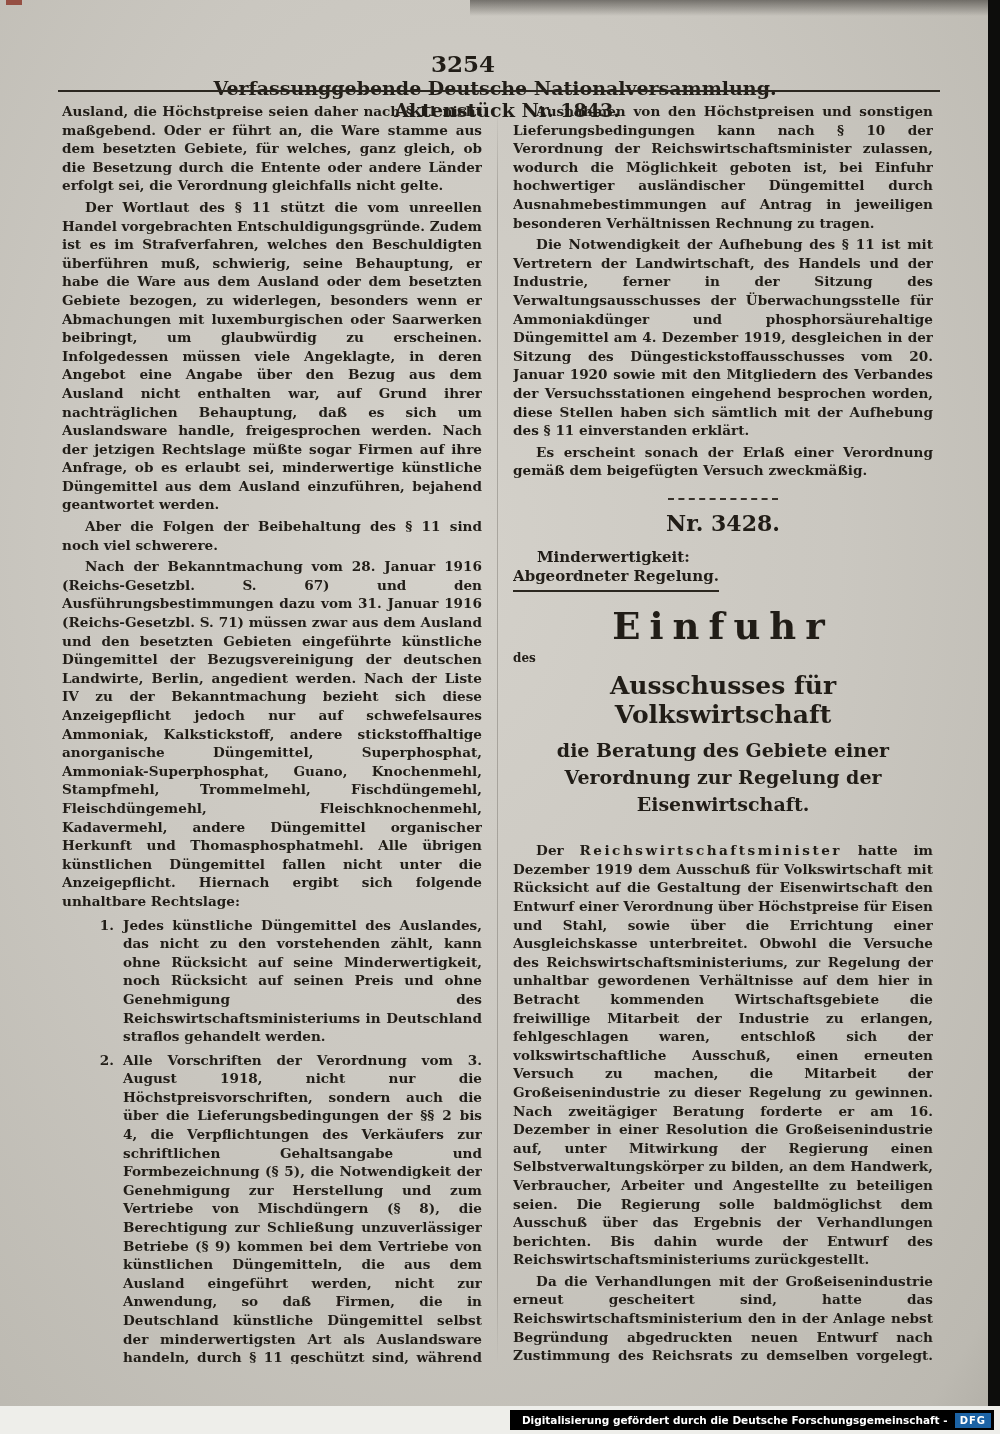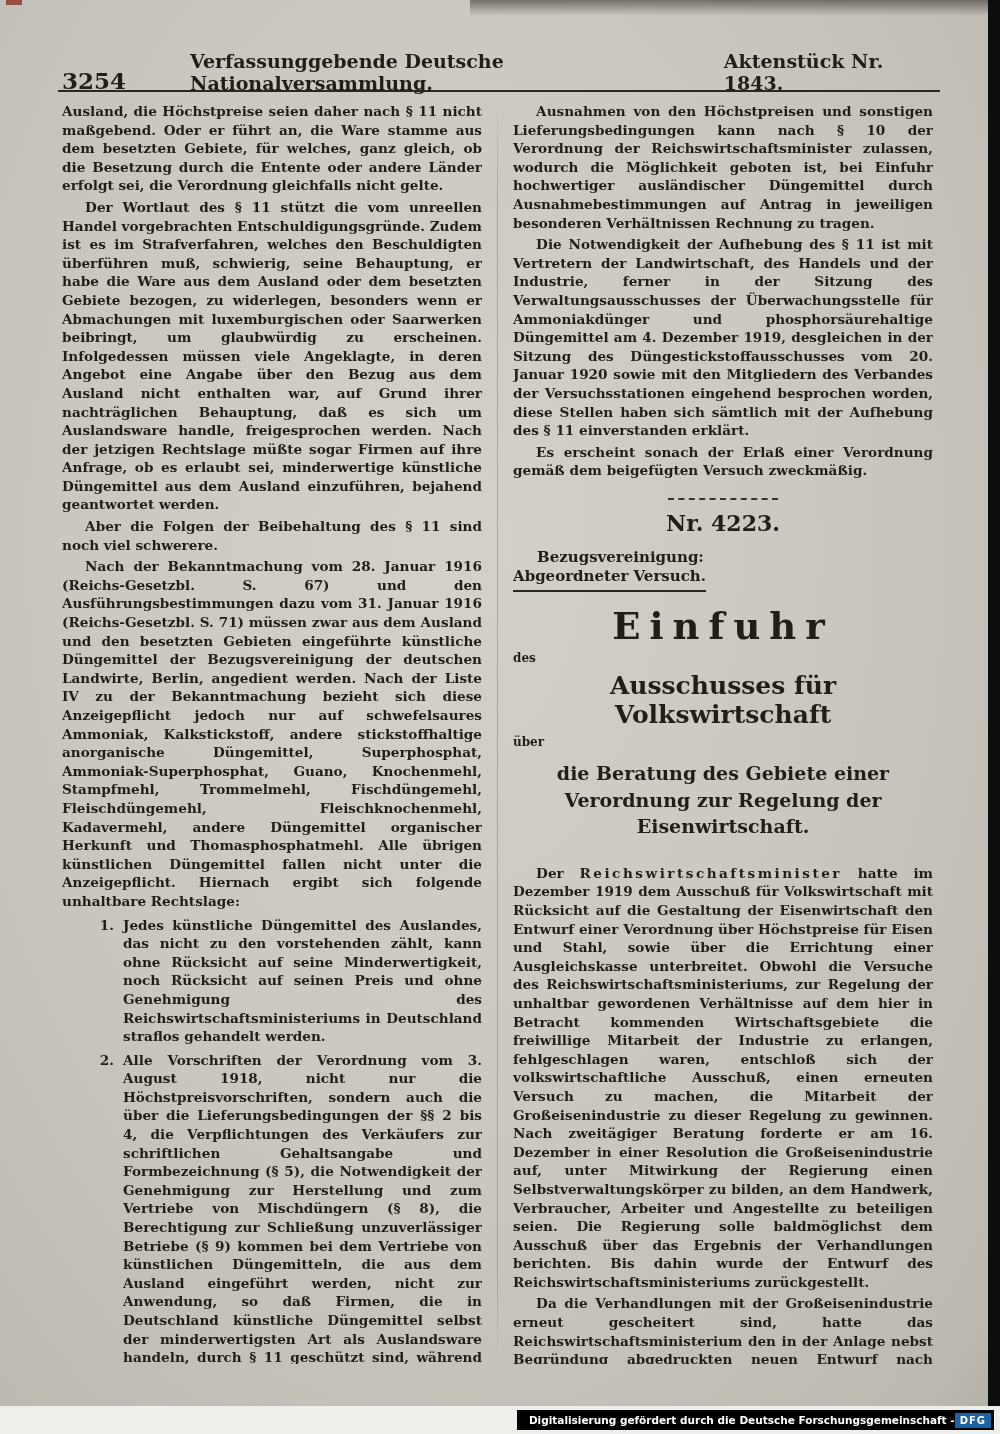--- a/index.html
+++ b/index.html
@@ -13,21 +13,21 @@
     color: #211d17;
     overflow: hidden;
   }
   
   .scan-edge-right { position: absolute; top: 0; right: 0; width: 12px; height: 1406px; background: #0d0d0c; }
   .scan-smudge-top { position: absolute; top: 0; left: 470px; width: 530px; height: 16px;
     background: linear-gradient(180deg, rgba(45,42,38,.55), rgba(45,42,38,0)); }
   .scan-mark-red { position: absolute; top: 0; left: 6px; width: 16px; height: 5px; background: #8a3226; opacity: .8; }
 
   
-  .header { position: absolute; top: 50px; left: 62px; right: 72px; display: flex; align-items: flex-end; font-weight: bold; }
+  .header { position: absolute; top: 50px; left: 62px; right: 72px; display: flex; align-items: center; font-weight: bold; flex-direction: column; }
   .pagenum { font-size: 23px; margin-right: 64px; flex: none; }
   .htitle  { font-size: 19px; }
   .hdoc    { font-size: 19px; margin-left: 24px; }
   .header-rule { position: absolute; top: 90px; left: 58px; right: 60px; height: 2px; background: #2b2720; }
 
   
   .columns { position: absolute; top: 102px; left: 62px; right: 50px; height: 1262px; display: flex; }
   .col { width: 420px; flex: none; text-align: justify; font-size: 13.6px; line-height: 18.6px;
          font-weight: bold; overflow: hidden; }
   .col-divider { width: 1px; margin: 0 15px; flex: none;
@@ -49,21 +49,21 @@
   .bericht-title { text-align: center; font-size: 37px; font-weight: bold; letter-spacing: 9px; margin: 4px 0 2px 0; line-height: 1.1; }
   .sub-small { font-size: 12px; margin: 3px 0; }
   .committee { text-align: center; font-size: 25px; font-weight: bold; margin: 4px 0; line-height: 1.15; }
   .subject { text-align: center; font-size: 19px; font-weight: bold; margin: 8px auto 24px auto; line-height: 1.4; width: 96%; text-indent: 0; }
 
   
   .bottom-strip { position: absolute; left: 0; right: 0; bottom: 0; height: 28px; background: #eeeeea; }
   .dfg-bar { position: absolute; right: 6px; bottom: 4px; height: 20px; background: #000;
     display: flex; align-items: center; padding: 0 3px 0 12px;
     font-family: "DejaVu Sans", sans-serif; font-size: 10.5px; font-weight: bold; color: #fff; white-space: nowrap; }
-  .dfg-logo { display: inline-block; background: #1c63a5; color: #fff; padding: 2px 5px; 
+  .dfg-logo { display: inline-block; background: #1c63a5; color: #fff; padding: 2px 5px; margin-left: 7px;
     font-size: 10px; font-weight: bold; letter-spacing: 1px; }
 </style>
 </head>
 <body>
 
 <div class="page">
 
   <div class="scan-smudge-top"></div>
   <div class="scan-mark-red"></div>
 
@@ -95,31 +95,30 @@
 
     <div class="col-divider"></div>
 
     <div class="col">
       <p class="ind">Ausnahmen von den Höchstpreisen und sonstigen Lieferungsbedingungen kann nach § 10 der Verordnung der Reichswirtschaftsminister zulassen, wodurch die Möglichkeit geboten ist, bei Einfuhr hochwertiger ausländischer Düngemittel durch Ausnahmebestimmungen auf Antrag in jeweiligen besonderen Verhältnissen Rechnung zu tragen.</p>
       <p class="ind">Die Notwendigkeit der Aufhebung des § 11 ist mit Vertretern der Landwirtschaft, des Handels und der Industrie, ferner in der Sitzung des Verwaltungsausschusses der Überwachungsstelle für Ammoniakdünger und phosphorsäurehaltige Düngemittel am 4. Dezember 1919, desgleichen in der Sitzung des Düngestickstoffausschusses vom 20. Januar 1920 sowie mit den Mitgliedern des Verbandes der Versuchsstationen eingehend besprochen worden, diese Stellen haben sich sämtlich mit der Aufhebung des § 11 einverstanden erklärt.</p>
       <p class="ind">Es erscheint sonach der Erlaß einer Verordnung gemäß dem beigefügten Versuch zweckmäßig.</p>
 
       <div class="sec-divider"></div>
 
-      <div class="nr-heading">Nr. 4223.</div>
+      <div class="nr-heading">Nr. 3428.</div>
 
       <div class="rapporteur">
-        <div class="line1">Bezugsvereinigung:</div>
-        <div class="line2">Abgeordneter Versuch.</div>
+        <div class="line1">Minderwertigkeit:</div>
+        <div class="line2">Abgeordneter Regelung.</div>
       </div>
 
       <div class="bericht-title">Einfuhr</div>
       <div class="sub-small">des</div>
       <div class="committee">Ausschusses für Volkswirtschaft</div>
-      <div class="sub-small">über</div>
       <div class="subject">die Beratung des Gebiete einer Verordnung zur Regelung der Eisenwirtschaft.</div>
 
       <p class="ind"><span>Der </span><span class="sperr">Reichswirtschaftsminister</span><span> hatte im Dezember 1919 dem Ausschuß für Volkswirtschaft mit Rücksicht auf die Gestaltung der Eisenwirtschaft den Entwurf einer Verordnung über Höchstpreise für Eisen und Stahl, sowie über die Errichtung einer Ausgleichskasse unterbreitet. Obwohl die Versuche des Reichswirtschaftsministeriums, zur Regelung der unhaltbar gewordenen Verhältnisse auf dem hier in Betracht kommenden Wirtschaftsgebiete die freiwillige Mitarbeit der Industrie zu erlangen, fehlgeschlagen waren, entschloß sich der volkswirtschaftliche Ausschuß, einen erneuten Versuch zu machen, die Mitarbeit der Großeisenindustrie zu dieser Regelung zu gewinnen. Nach zweitägiger Beratung forderte er am 16. Dezember in einer Resolution die Großeisenindustrie auf, unter Mitwirkung der Regierung einen Selbstverwaltungskörper zu bilden, an dem Handwerk, Verbraucher, Arbeiter und Angestellte zu beteiligen seien. Die Regierung solle baldmöglichst dem Ausschuß über das Ergebnis der Verhandlungen berichten. Bis dahin wurde der Entwurf des Reichswirtschaftsministeriums zurückgestellt.</span></p>
 
       <p class="ind">Da die Verhandlungen mit der Großeisenindustrie erneut gescheitert sind, hatte das Reichswirtschaftsministerium den in der Anlage nebst Begründung abgedruckten neuen Entwurf nach Zustimmung des Reichsrats zu demselben vorgelegt. Der Ausschuß hat am 31. März 1920 darüber beraten.</p>
 
       
     </div>
 
   </div>

